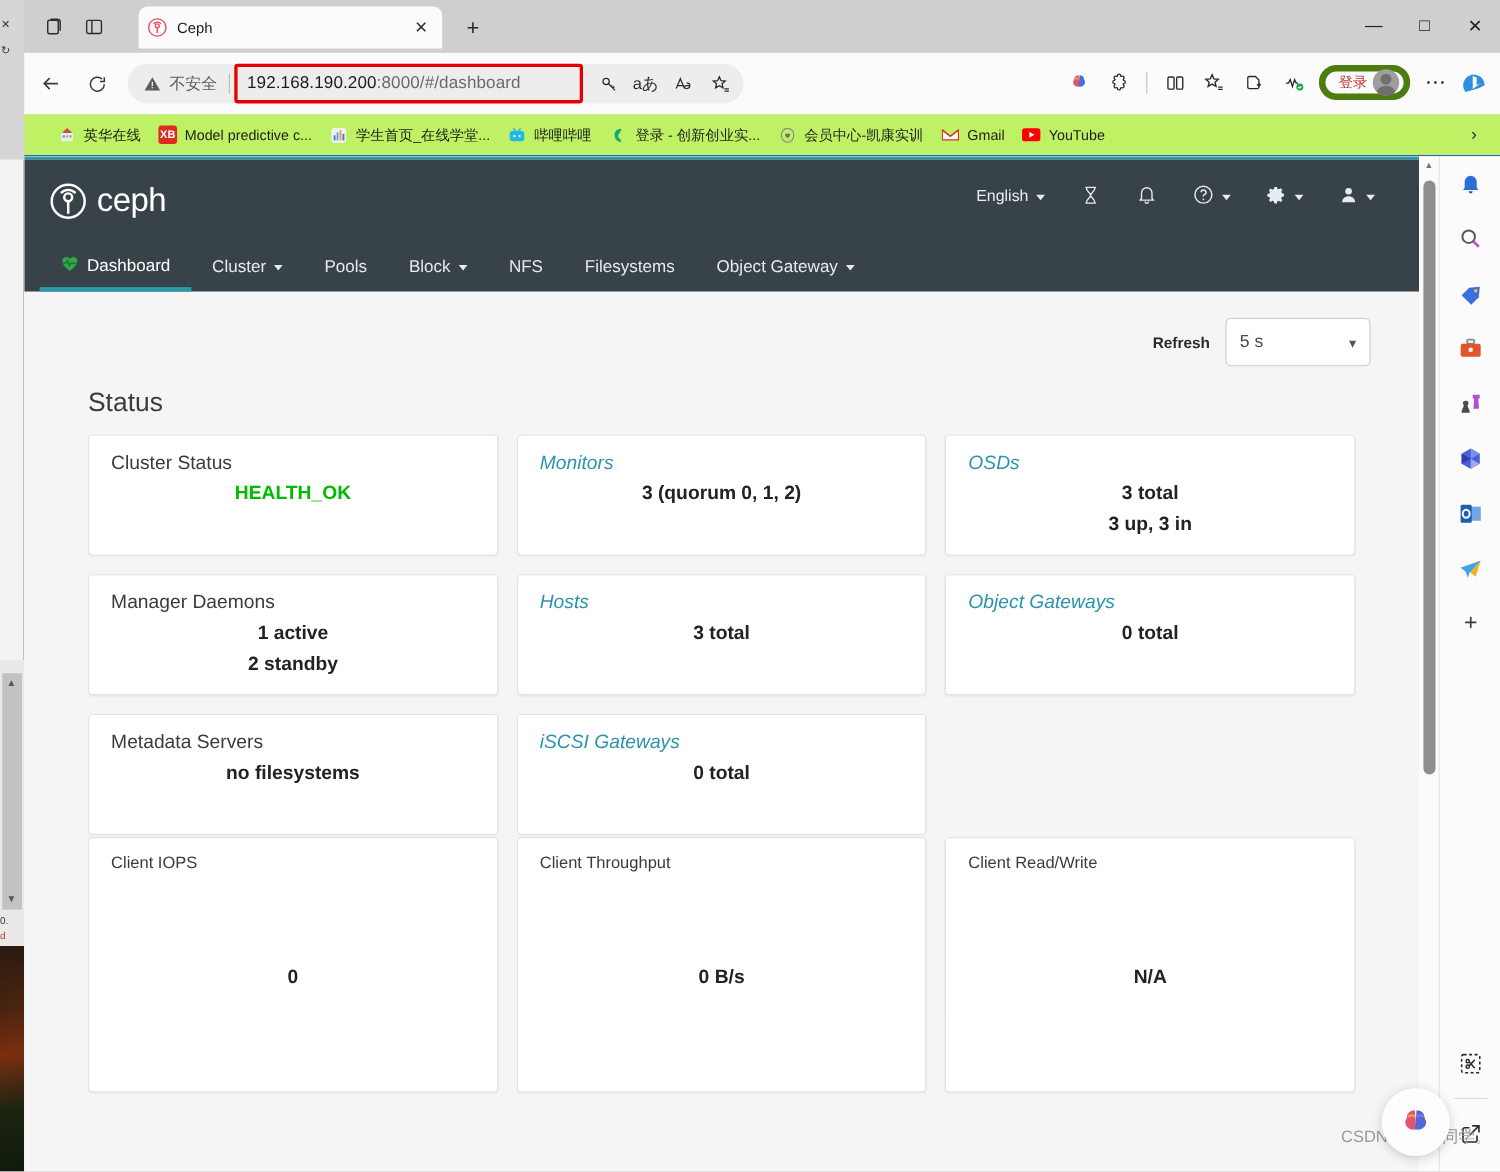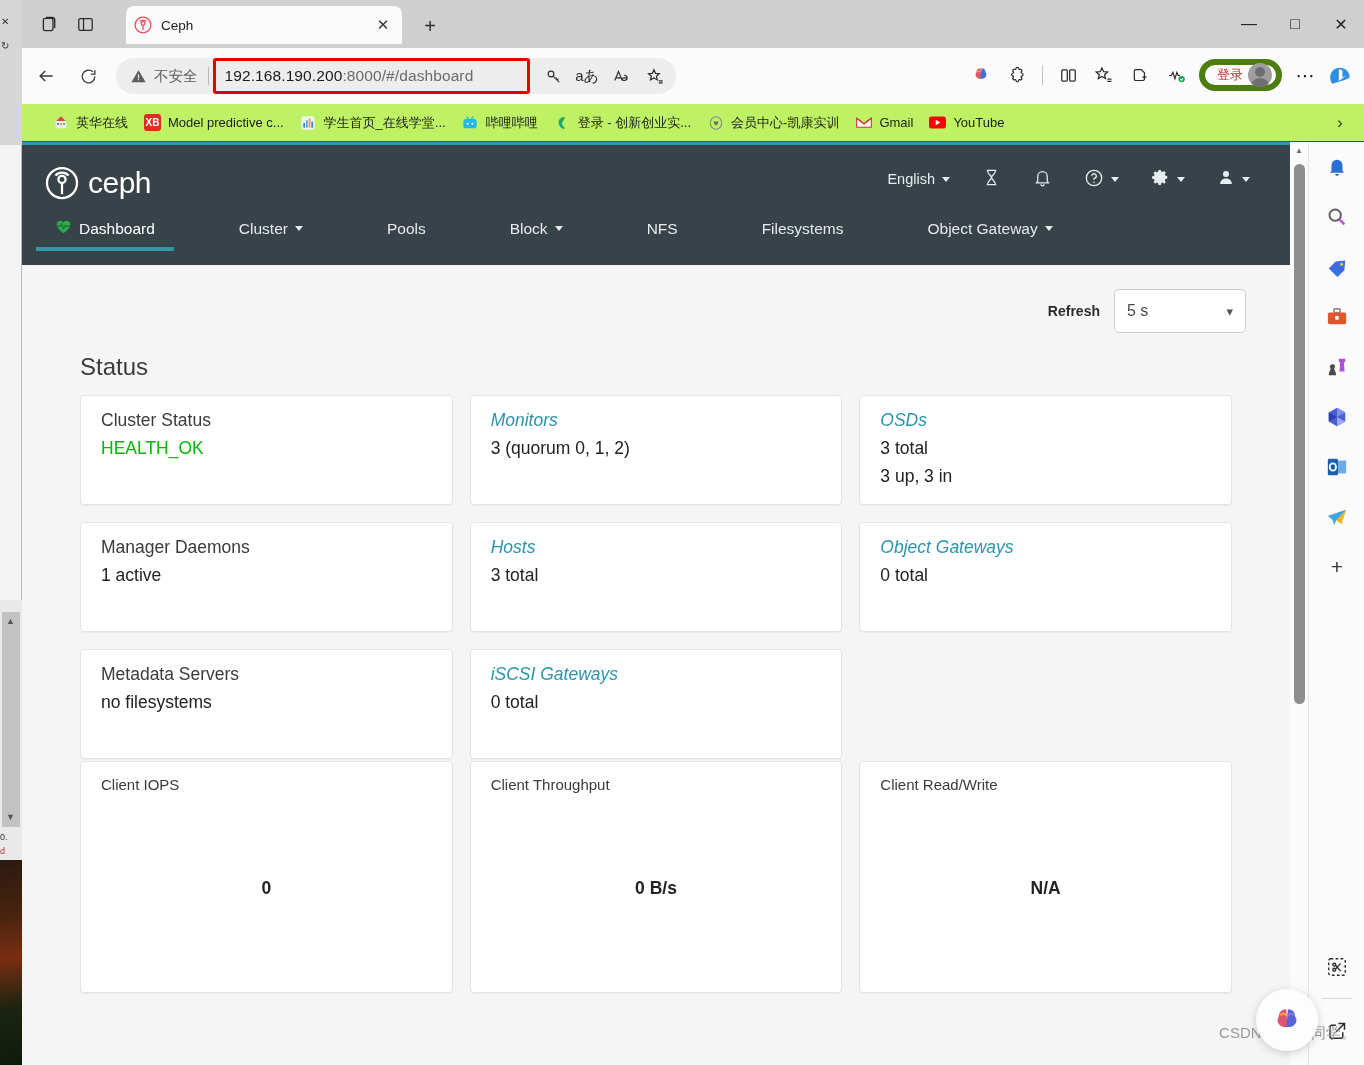--- a/index.html
+++ b/index.html
@@ -96,42 +96,42 @@
 
   
   #ceph { position:absolute; left:0; top:0; width:1268px; height:923px; background:#f5f5f5; overflow:hidden;}
   .ceph-top-accent { height:3px; background:#2b99a8; }
   .ceph-header { background:#374249; position:relative; height:120px; }
   .ceph-logo { position:absolute; left:22px; top:20px; display:flex; align-items:center; gap:8px;}
   .ceph-logo .word { color:#fff; font-size:30px; letter-spacing:-.5px; font-weight:400; }
   .ceph-util { position:absolute; right:24px; top:14px; display:flex; align-items:center; gap:0px;}
   .ceph-util .ui { height:40px; display:flex; align-items:center; justify-content:center; color:#e7ecee; padding:0 16px; cursor:pointer; font-size:14.5px; gap:7px;}
   .caret { width:0; height:0; border-left:4.5px solid transparent; border-right:4.5px solid transparent; border-top:5px solid currentColor; display:inline-block;}
-  .ceph-nav { position:absolute; left:0; bottom:14px; display:flex; align-items:center; padding-left:14px;gap:46px;}
+  .ceph-nav { position:absolute; left:0; bottom:0; display:flex; align-items:flex-end; padding-left:14px;}
   .ceph-nav .navitem {
     position:relative; color:#e8eaeb; font-size:15.5px; padding:10px 19px 13px 19px; display:flex; align-items:center; gap:7px; cursor:pointer; white-space:nowrap;
   }
   .ceph-nav .navitem.active { color:#ffffff; }
   .ceph-nav .navitem.active::after { content:""; position:absolute; left:0; right:0; bottom:0; height:4px; background:#2b99a8;}
 
   .ceph-body { padding:0 44px; position:relative;}
   .refreshrow { display:flex; align-items:center; justify-content:flex-end; padding:24px 0 6px 0; gap:14px; }
   .refreshrow .lbl { font-size:14px; font-weight:bold; color:#2b2b2b;}
   .select {
     width:132px; height:44px; border:1px solid #ccc; border-radius:5px; background:#fff;
     display:flex; align-items:center; justify-content:space-between; padding:0 12px; font-size:16px; color:#4a4a4a; cursor:pointer;
   }
   .select .chev { font-size:13px; color:#555; }
 
   .sect-title { font-size:24px; color:#3b3b3b; font-weight:400; margin:14px 0 14px 14px; }
   .cardgrid { display:grid; grid-template-columns:repeat(3, 1fr); gap:17px; padding:0 14px;}
   .card { background:#fff; border:1px solid #e3e3e3; border-radius:4px; box-shadow:0 1px 1px rgba(0,0,0,.04); padding:14px 20px 12px 20px; min-height:110px; }
   .card .ctitle { font-size:17.5px; color:#3b3b3b; margin-bottom:4px; }
   .card .ctitle.link { color:#2b94ad; cursor:pointer;font-style:italic; }
-  .card .cvals { text-align:left; font-size:17.5px; font-weight:normal; color:#222; line-height:1.58;}
+  .card .cvals { text-align:center; font-size:17.5px; font-weight:bold; color:#222; line-height:1.58;}
   .card .cvals .ok { color:#00bb00; }
   .perf-card { min-height:232px; display:flex; flex-direction:column;}
   .perf-card .ctitle { font-size:15px; }
   .perf-card .pval { flex:1 1 auto; display:flex; align-items:center; justify-content:center; font-size:17.5px; font-weight:bold; color:#222;}
   .cardgrid.perf { margin-top:2px; }
 
   
   #copilot { position:absolute; right:46px; bottom:14px; width:62px; height:62px; border-radius:50%;
              background:#fdfdfd; box-shadow:0 2px 10px rgba(0,0,0,.18); display:flex; align-items:center; justify-content:center; z-index:30; cursor:pointer;}
   
@@ -502,20 +502,21 @@
             <div class="cvals">
               <div>3 total</div>
               <div>3 up, 3 in</div>
             </div>
           </div>
 
           <div class="card">
             <div class="ctitle">Manager Daemons</div>
             <div class="cvals">
               <div>1 active</div>
+              <div>2 standby</div>
             </div>
           </div>
           <div class="card">
             <div class="ctitle link">Hosts</div>
             <div class="cvals">
                 <div>3 total</div>
               </div>
           </div>
           <div class="card">
             <div class="ctitle link">Object Gateways</div>

